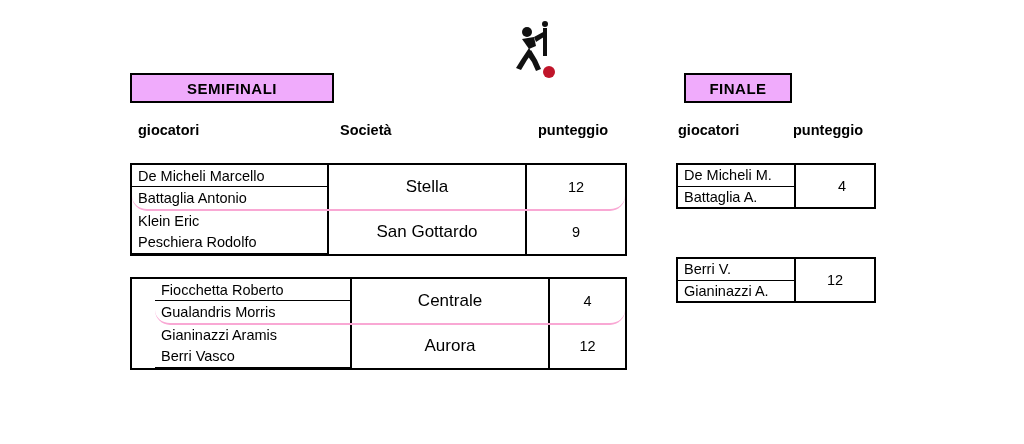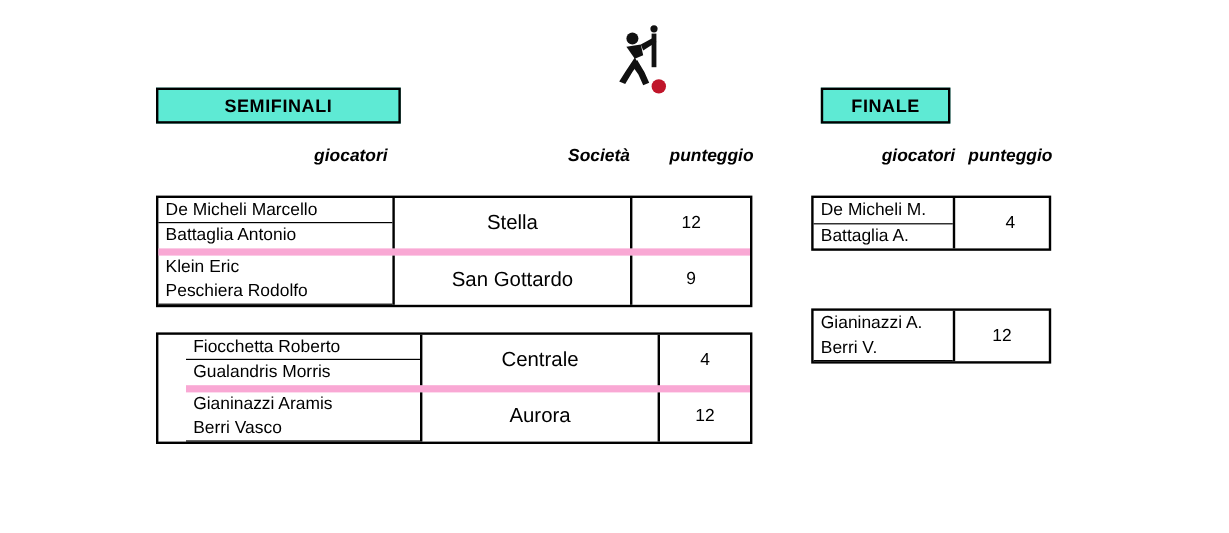--- a/index.html
+++ b/index.html
@@ -23,21 +23,21 @@
     width: 60px;
     height: 62px;
     background: #ffffff;
   }
   .logo svg { display: block; }
 
   
   .section-title {
     position: absolute;
     border: 2px solid #000000;
-    background: #5eead4;
+    background: #f0abfc;
     display: flex;
     align-items: center;
     justify-content: center;
     font-weight: bold;
     font-size: 15px;
     letter-spacing: 0.5px;
   }
   #semifinali-title {
     left: 130px;
     top: 73px;
@@ -49,22 +49,21 @@
     top: 73px;
     width: 104px;
     height: 26px;
   }
 
   
   .col-header {
     position: absolute;
     font-weight: bold;
     font-size: 14.5px;
-    text-align: right;
-    font-style: italic;
+    text-align: left;
   }
   #hdr-giocatori-sf { left: 138px; top: 122px; width: 185px; }
   #hdr-societa-sf   { left: 340px; top: 122px; width: 185px; }
   #hdr-punteggio-sf { left: 538px; top: 122px; width: 90px;  }
   #hdr-giocatori-fin{ left: 678px; top: 122px; width: 118px; }
   #hdr-punteggio-fin{ left: 793px; top: 122px; width: 84px;  }
 
   
   .match-block {
     position: absolute;
@@ -112,21 +111,22 @@
     font-size: 17px;
   }
   .score-cell {
     flex: 1 1 auto;
     display: flex;
     align-items: center;
     justify-content: center;
     font-size: 14.5px;
   }
   .team-row.first {
-    border-bottom: 6px solid #f9a8d4;
+    border-bottom: 2px solid #f9a8d4;
+    border-radius: 15px;
   }
 
   
   #fin-block-1 { left: 676px; top: 163px; width: 200px; height: 46px; gap: 14px; }
   #fin-block-2 { left: 676px; top: 257px; width: 200px; height: 46px; }
   .final-block {
     position: absolute;
     border: 2px solid #000000;
     box-sizing: border-box;
     background: #ffffff;
@@ -220,17 +220,17 @@
 <div class="final-block" id="fin-block-1">
   <div class="final-players">
     <div class="player-name sep">De Micheli M.</div>
     <div class="player-name">Battaglia A.</div>
   </div>
   <div class="final-score">4</div>
 </div>
 
 <div class="final-block" id="fin-block-2">
   <div class="final-players">
+    <div class="player-name sep">Berri V.</div>
     <div class="player-name">Gianinazzi A.</div>
-    <div class="player-name sep">Berri V.</div>
   </div>
   <div class="final-score">12</div>
 </div>
 
 </body></html>

